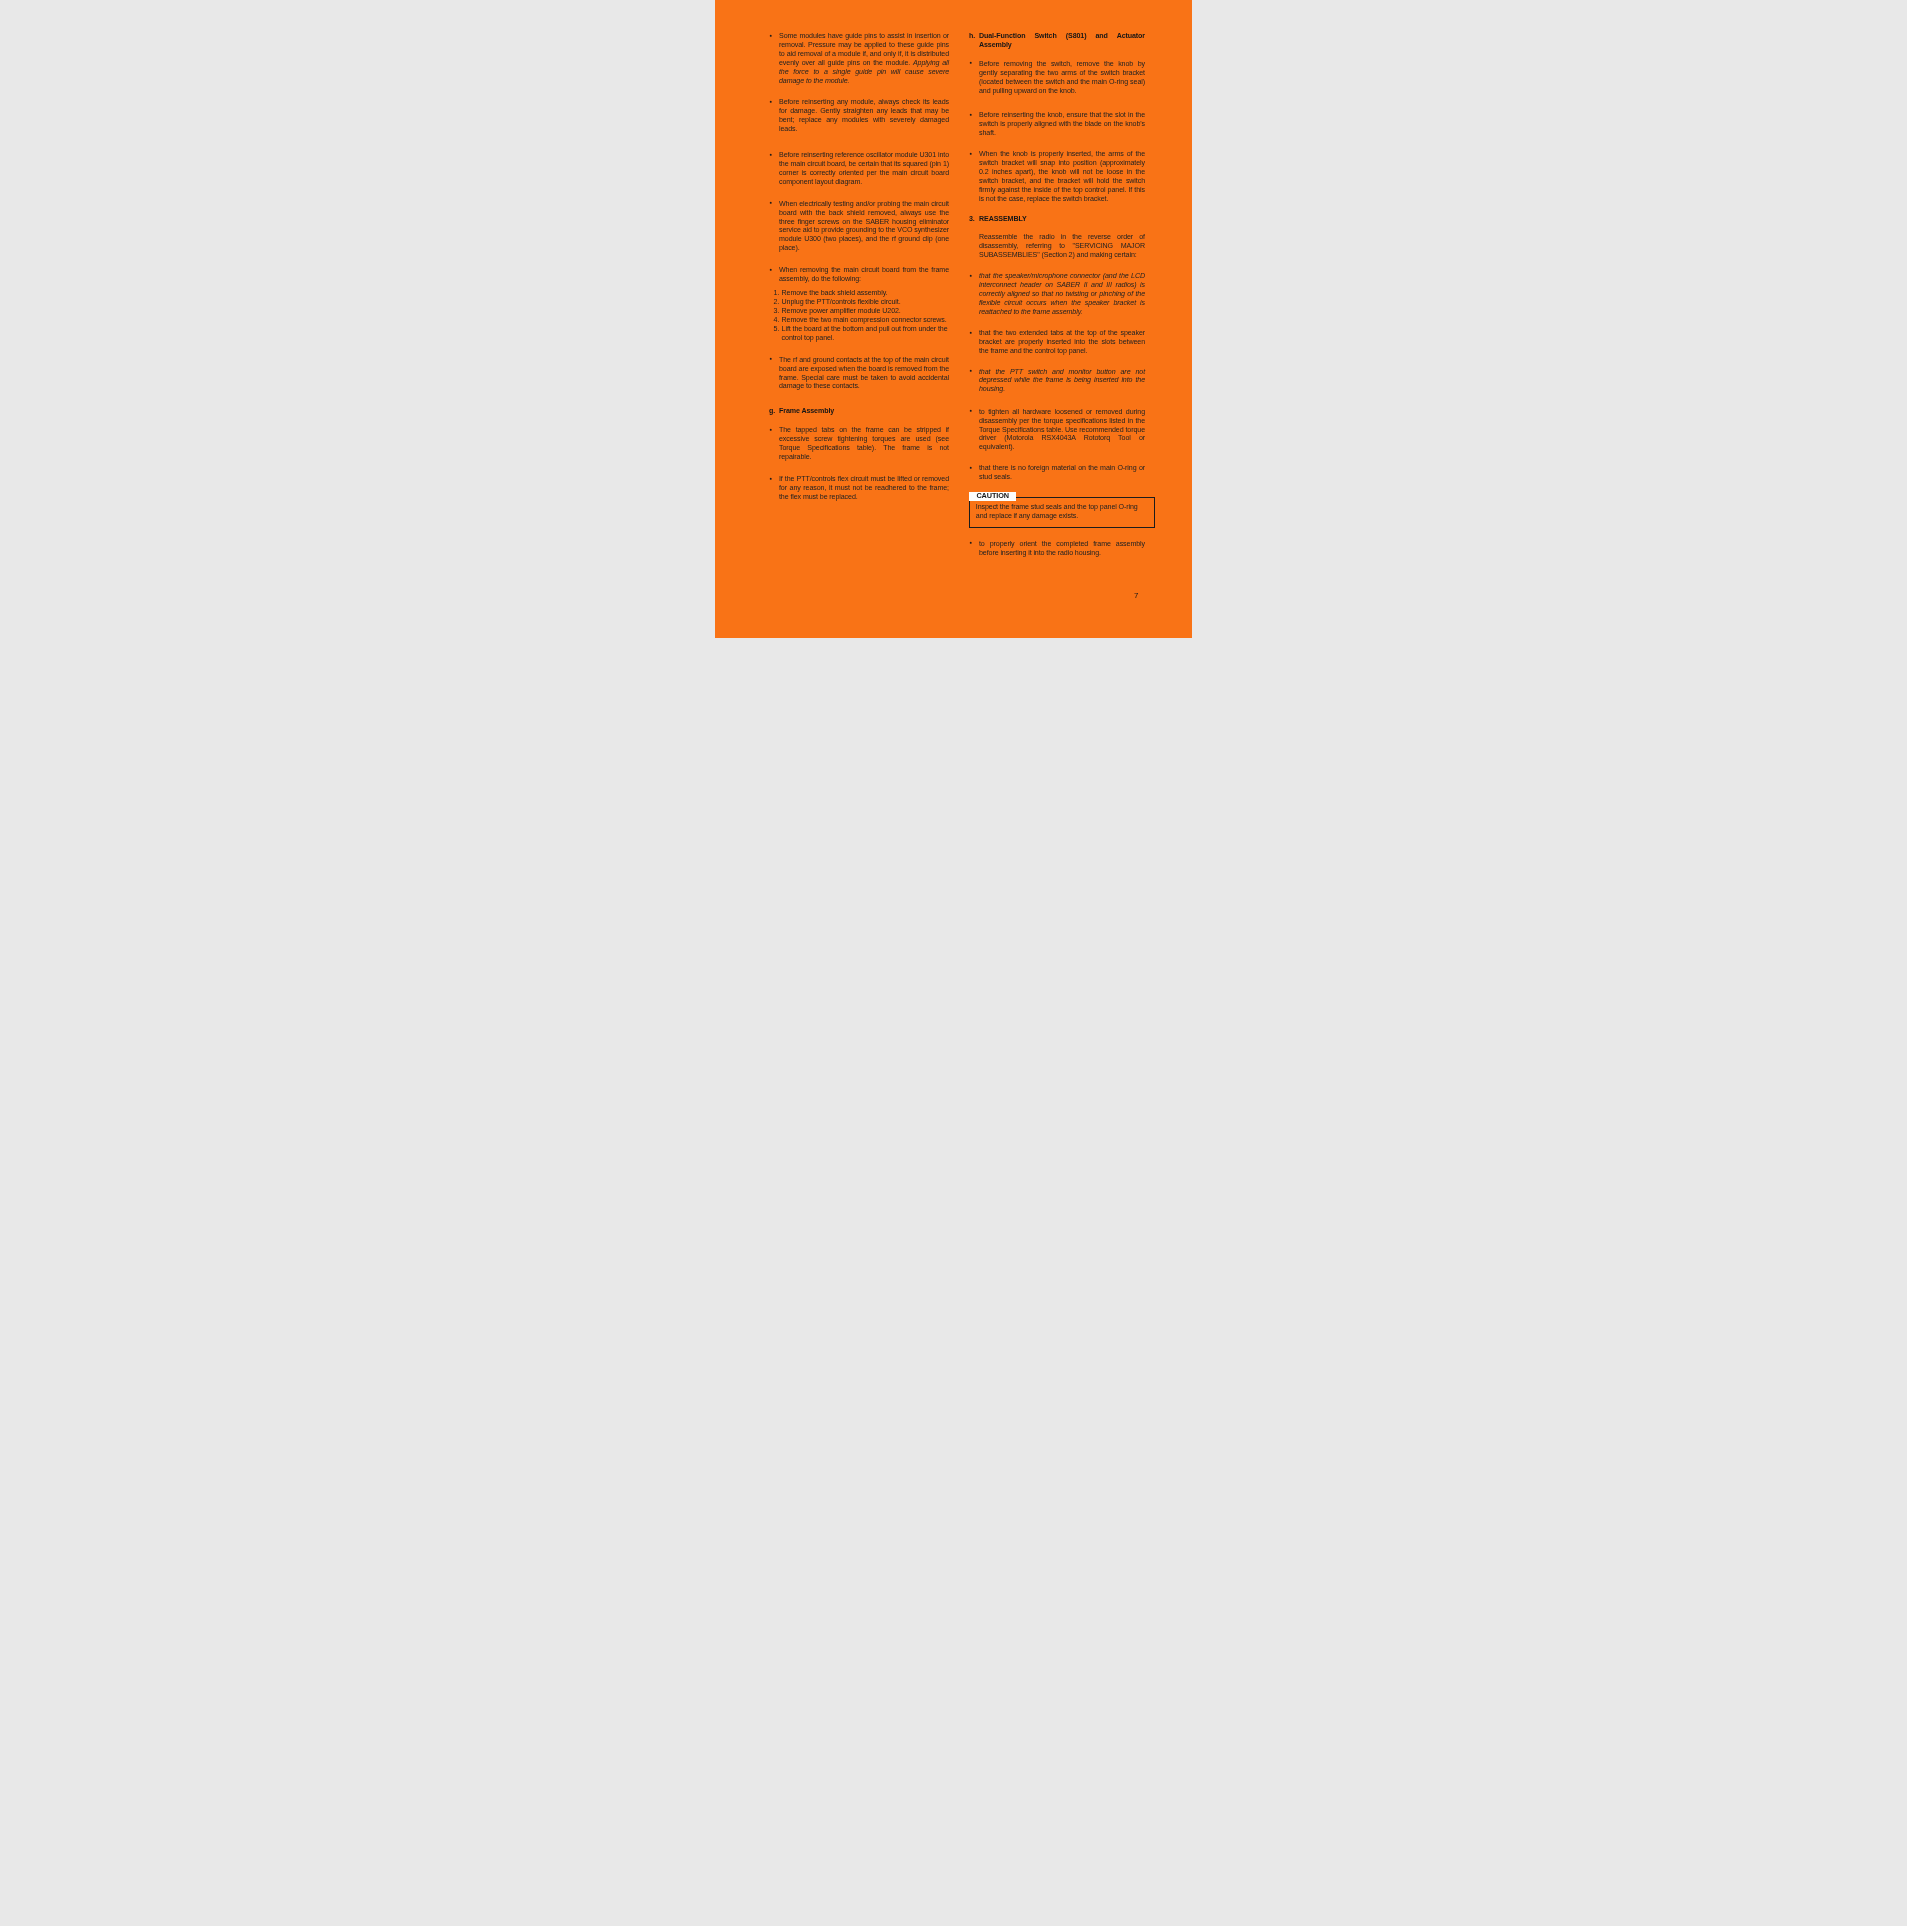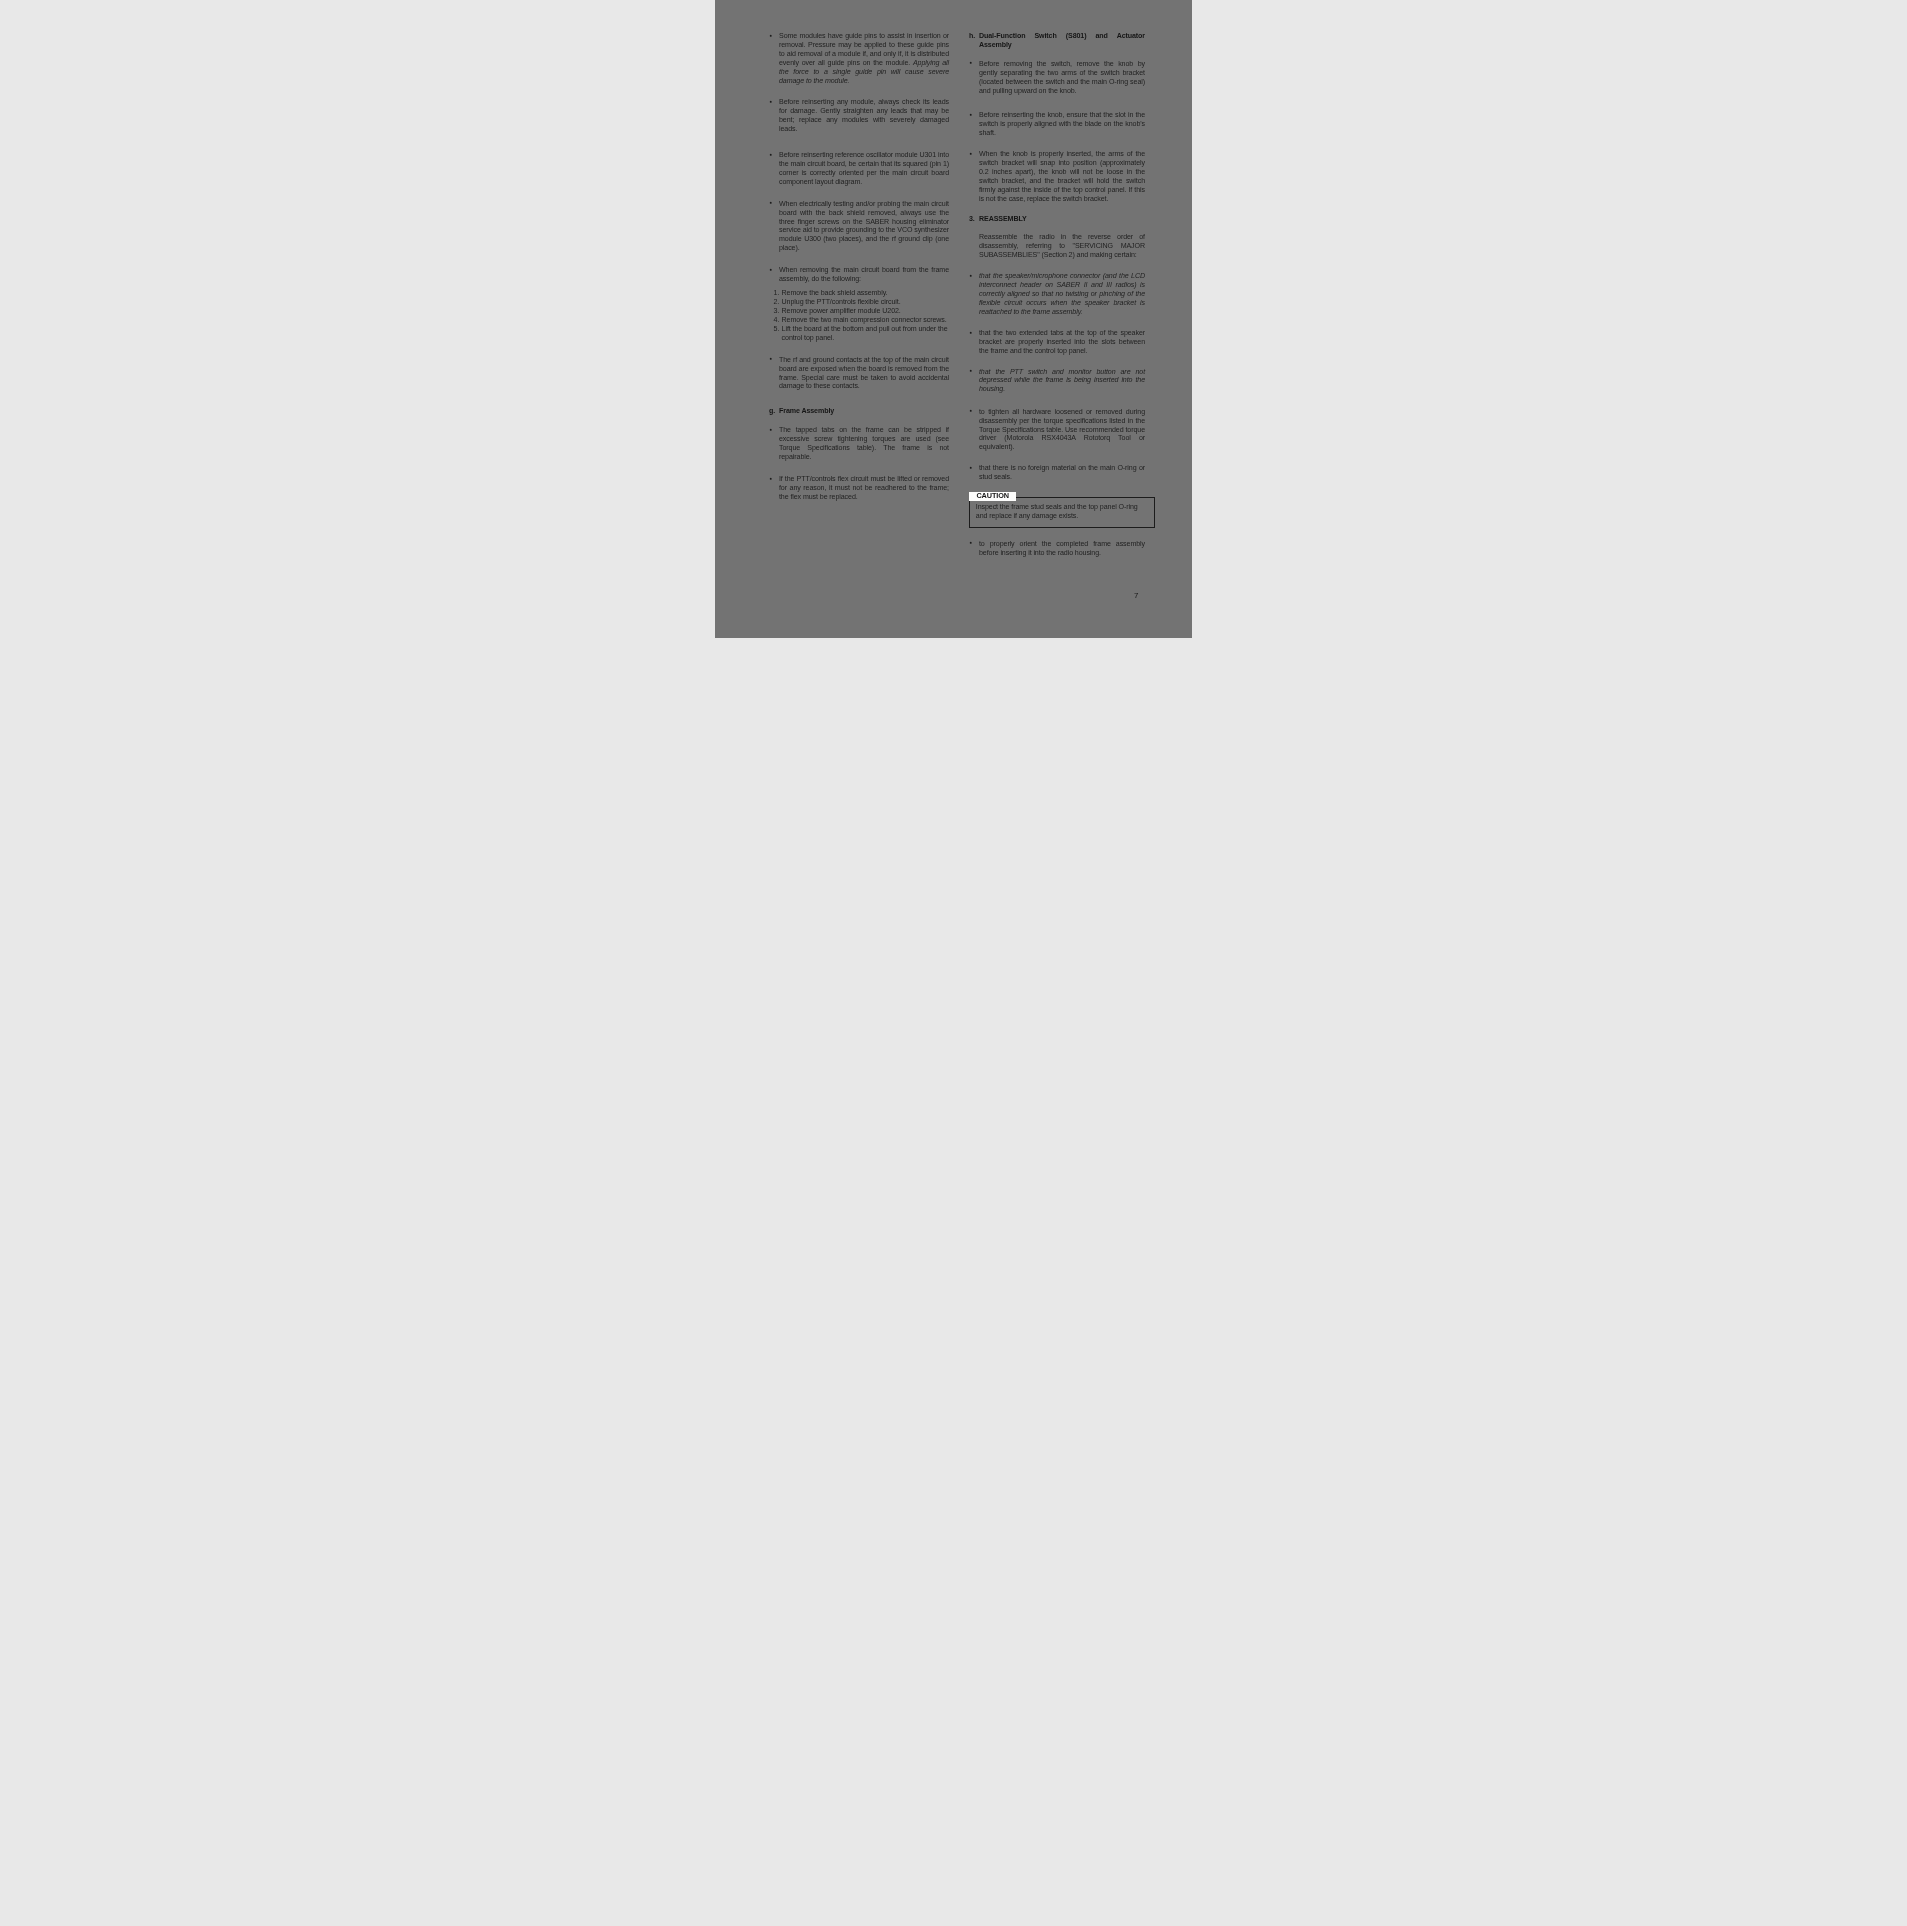--- a/index.html
+++ b/index.html
@@ -1,21 +1,21 @@
 <!DOCTYPE html>
 <html style="font-size:6.2px"><head>
 <meta charset="utf-8">
 <style>
   html, body { margin: 0; padding: 0; background: #e8e8e8; }
   .page {
     position: relative;
     width: 477px;
     height: 638px;
     margin: 0 auto;
-    background: #737373;
+    background: #f97316;
     color: #222;
     font-family: "Liberation Sans", "DejaVu Sans", sans-serif;
     font-size: 7.1px;
     line-height: 8.9px;
     letter-spacing: -0.1px;
   }
   .col { position: absolute; top: 32px; }
   .col-left  { left: 54px; width: 180px; }
   .col-right { left: 254px; width: 176px; }
 

